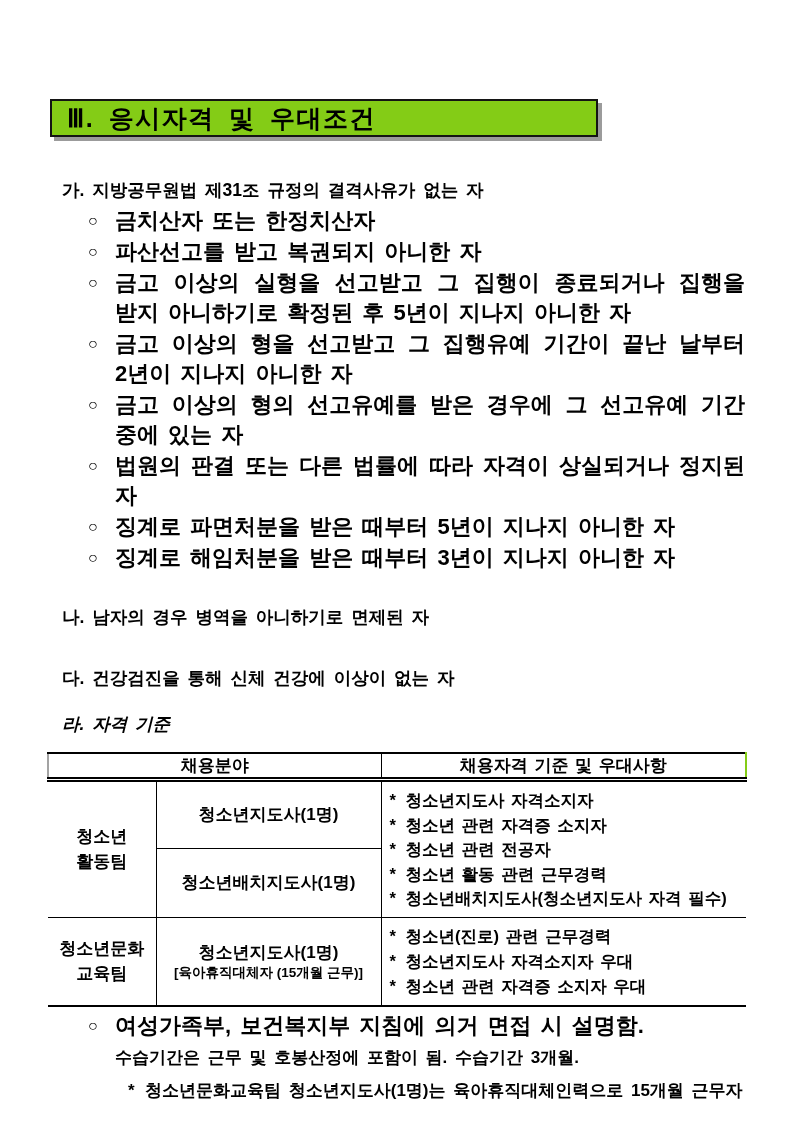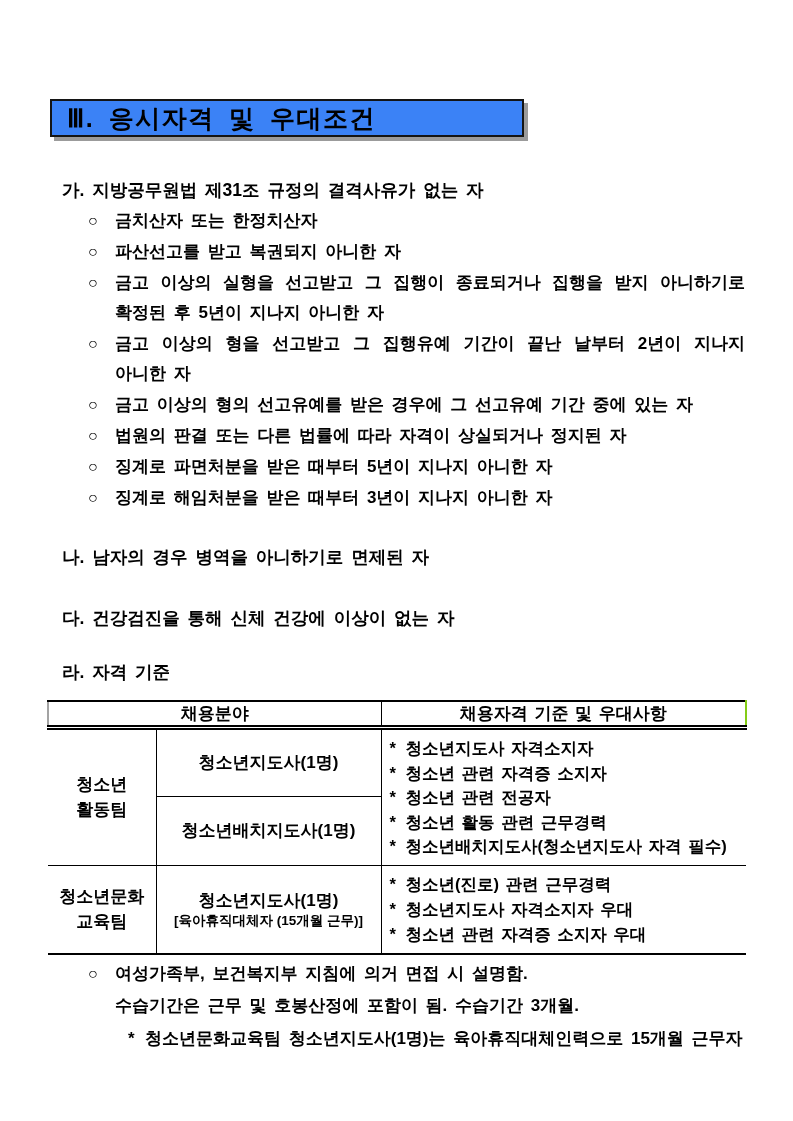--- a/index.html
+++ b/index.html
@@ -6,36 +6,36 @@
   html,body { background:#ffffff; }
   .page {
     position:relative; width:793px; height:1121px; background:#ffffff;
     font-family:"Liberation Sans", sans-serif; font-weight:700; color:#000;
     overflow:hidden; word-break:keep-all;
   }
   .content { margin-left:47px; width:698px; }
 
   
   .title-box {
-    margin:99px 0 0 50px; width:474px; height:38px;
-    background:#3b82f6; border:2px solid #141414;
+    margin:99px 0 0 50px; width:548px; height:38px;
+    background:#84cc16; border:2px solid #141414;
     box-shadow:4px 4px 0 #9b9b9b;
     display:flex; align-items:center; padding-left:15px;
     font-size:25px; letter-spacing:1.5px; word-spacing:6px;
   }
 
   .heading { font-size:17.5px; line-height:30px; margin-left:15px; word-spacing:3px; }
   .bullet-row { display:flex; align-items:flex-start; margin-left:41px; margin-top:1px; }
   .circ { width:27px; font-size:16px; line-height:30px; flex:0 0 27px; }
-  .btext { flex:1; font-size:17px; line-height:30px; text-align:justify; word-spacing:3px; }
+  .btext { flex:1; font-size:22px; line-height:30px; text-align:justify; word-spacing:3px; }
 
   #sec-ga { margin-top:38px; }
   #na-heading { margin-top:29px; }
   #da-heading { margin-top:31px; }
-  #ra-heading { margin-top:24px; }
+  #ra-heading { margin-top:16px;font-style:italic; }
 
   
   .qual-table { border-collapse:collapse; table-layout:fixed; width:698px; margin-top:13px; }
   .qual-table col.c1 { width:108px; }
   .qual-table col.c2 { width:225px; }
   .qual-table col.c3 { width:365px; }
   .qual-table th {
     border-top:2px solid #000; border-bottom:5px double #000;
     border-left:1px solid #000; border-right:1px solid #000;
     height:24px; font-size:17px; text-align:center; word-spacing:2px;

